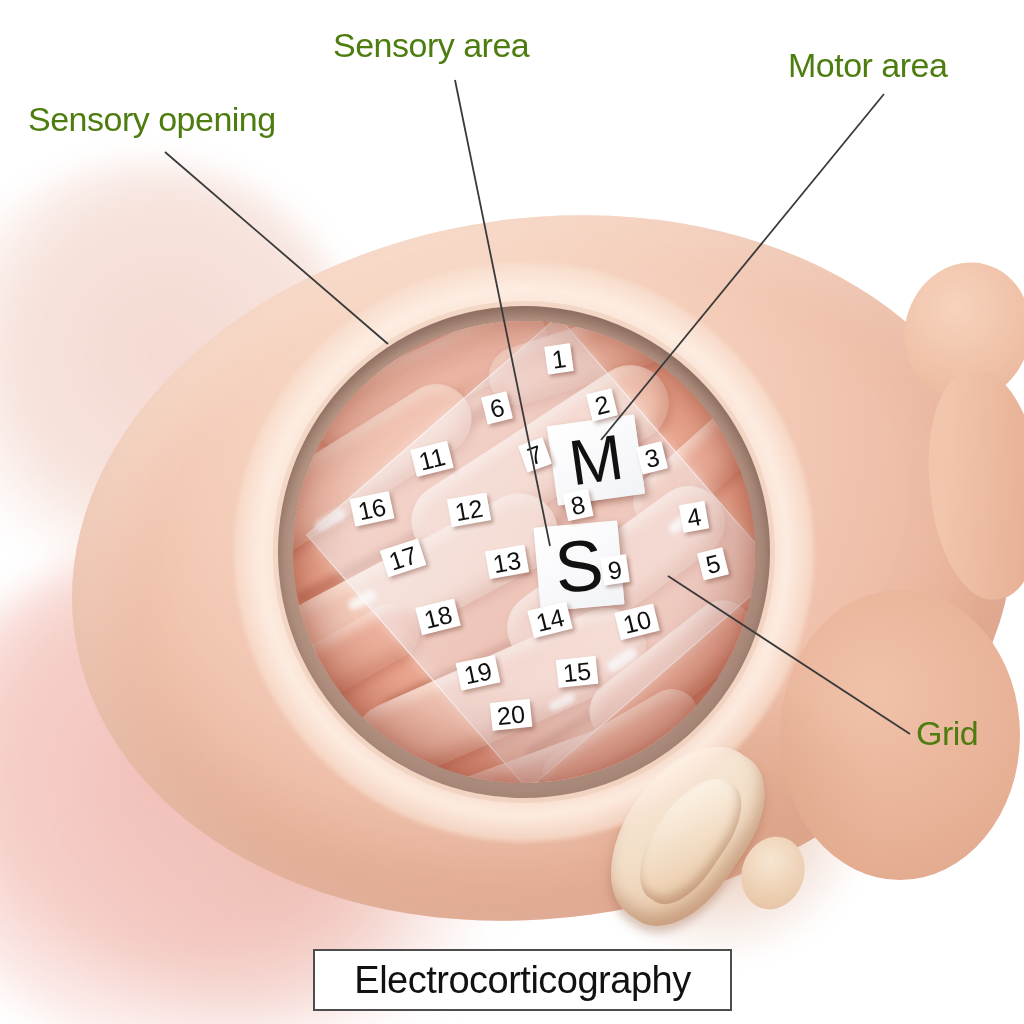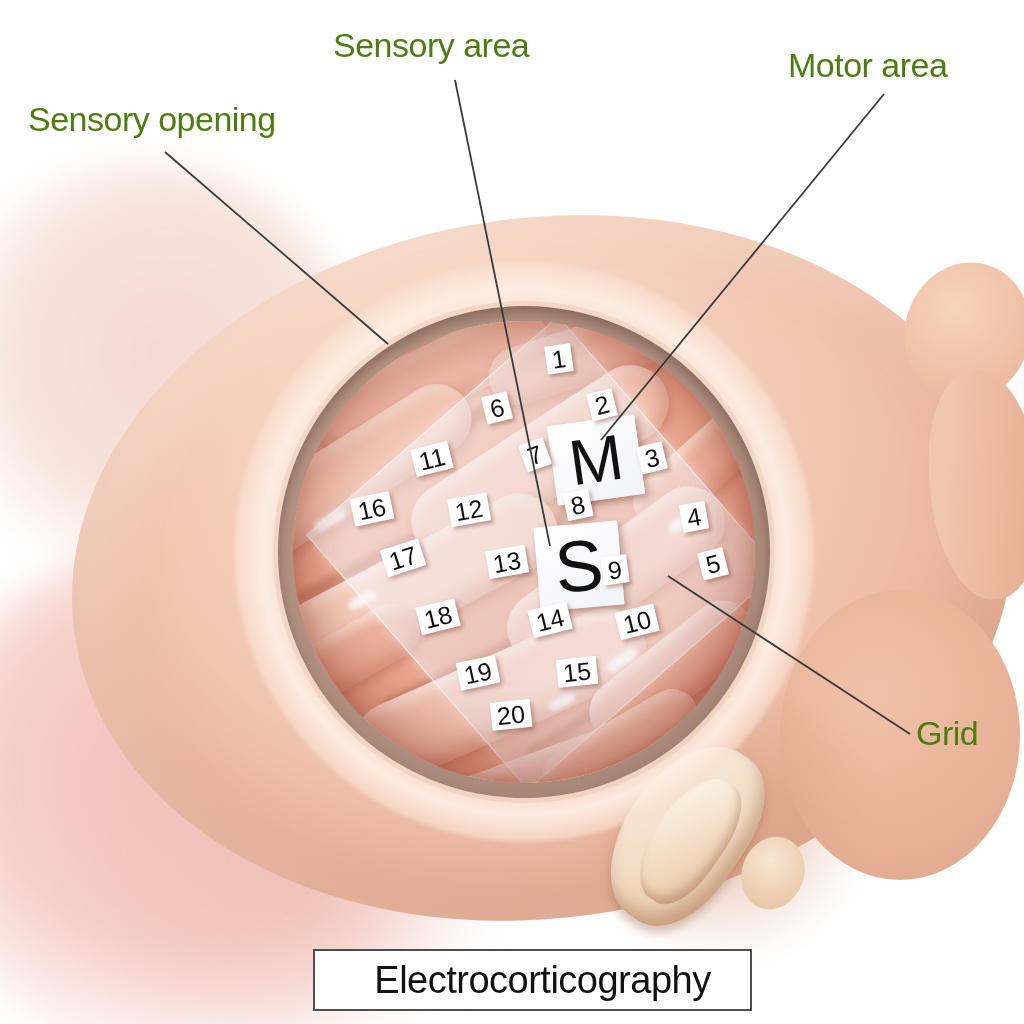--- a/index.html
+++ b/index.html
@@ -79,21 +79,21 @@
     display:flex;align-items:center;justify-content:center;z-index:6;}
   .marker{position:absolute;background:linear-gradient(150deg,#ffffff 0%,#f2f3f7 100%);color:#111;
     display:flex;align-items:center;justify-content:center;border-radius:1px;
     box-shadow:3px 4px 7px rgba(100,45,30,.40);z-index:5;}
   
   .callout{position:absolute;color:#4d7c0f;font-size:34px;letter-spacing:-.5px;
     white-space:nowrap;z-index:9;}
   #lines{position:absolute;left:0;top:0;z-index:8;pointer-events:none;}
   .title-box{position:absolute;left:313px;top:949px;width:415px;height:58px;
     background:#ffffff;border:2px solid #4d4d4d;display:flex;align-items:center;justify-content:center;
-    z-index:9;padding-left:20px;}
+    z-index:9;}
   .title-box span{font-size:38px;color:#111;letter-spacing:-.5px;}
 </style>
 </head>
 <body>
 
 <div id="canvas">
 
   <div class="blob blob-tl"></div>
   <div class="blob blob-bl"></div>
   <div class="blob blob-bl2"></div>

